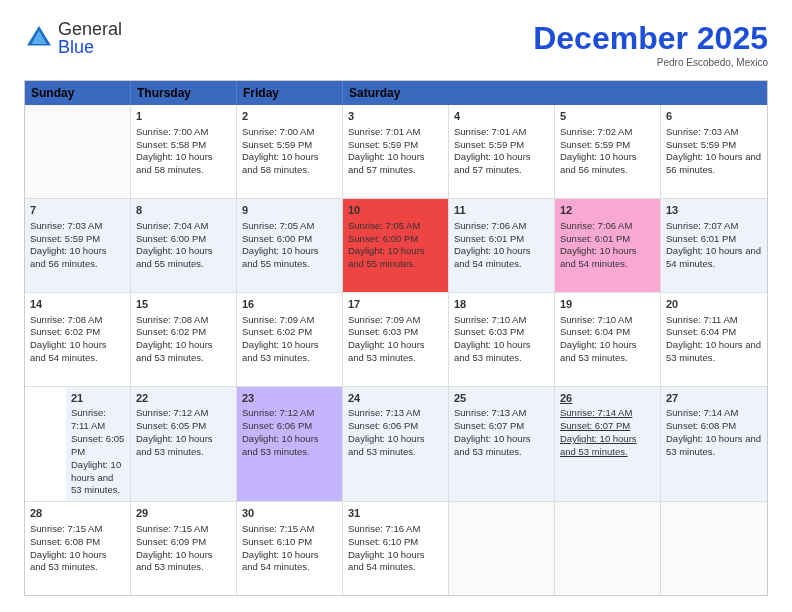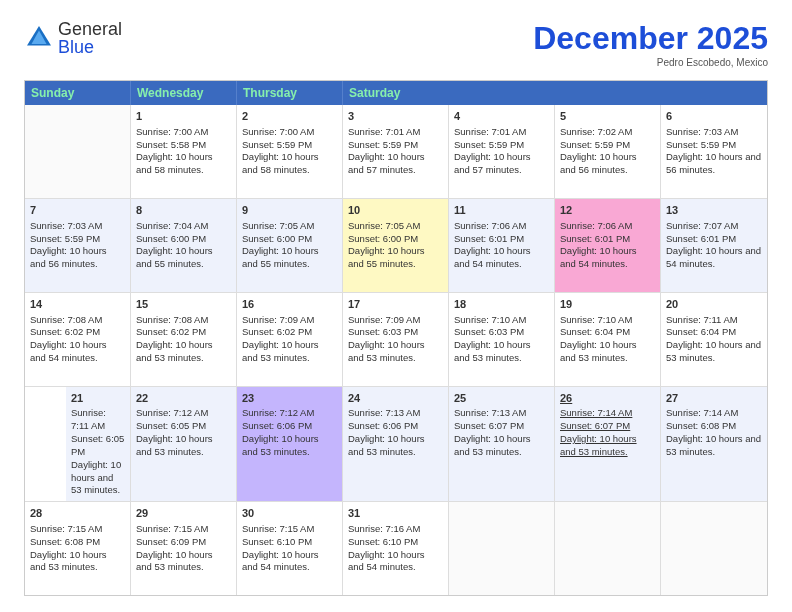--- a/index.html
+++ b/index.html
@@ -59,21 +59,21 @@
       display: flex;
       flex-direction: column;
       border: 1px solid #ccc;
     }
     .cal-header {
       display: grid;
       grid-template-columns: repeat(7, 1fr);
       background: #3a6abf;
     }
     .cal-header-cell {
-      color: #86efac;
+      color: #000000;
       font-weight: bold;
       font-size: 12px;
       padding: 5px 6px;
       border-right: 1px solid #5580cc;
       text-align: left;
     }
     .cal-header-cell:last-child { border-right: none; }
     .cal-body {
       flex: 1;
       display: flex;
@@ -120,39 +120,39 @@
     </div>
     <div class="title-block">
       <h1>December 2025</h1>
       <h2>Pedro Escobedo, Mexico</h2>
     </div>
   </div>
 
   <div class="calendar">
     <div class="cal-header" id="cal-header">
         <div class="cal-header-cell">Sunday</div>
-        <div class="cal-header-cell">Wednesday</div>
         <div class="cal-header-cell">Thursday</div>
+        <div class="cal-header-cell">Friday</div>
         <div class="cal-header-cell">Saturday</div>
       </div>
     <div class="cal-body" id="cal-body">
         <div class="cal-row">
           <div class="cal-cell empty"></div>
           <div class="cal-cell"><span class="day-num">1</span><span>Sunrise: 7:00 AM</span><br><span>Sunset: 5:58 PM</span><br><span>Daylight: 10 hours and 58 minutes.</span></div>
           <div class="cal-cell"><span class="day-num">2</span><span>Sunrise: 7:00 AM</span><br><span>Sunset: 5:59 PM</span><br><span>Daylight: 10 hours and 58 minutes.</span></div>
           <div class="cal-cell"><span class="day-num">3</span><span>Sunrise: 7:01 AM</span><br><span>Sunset: 5:59 PM</span><br><span>Daylight: 10 hours and 57 minutes.</span></div>
           <div class="cal-cell"><span class="day-num">4</span><span>Sunrise: 7:01 AM</span><br><span>Sunset: 5:59 PM</span><br><span>Daylight: 10 hours and 57 minutes.</span></div>
           <div class="cal-cell"><span class="day-num">5</span><span>Sunrise: 7:02 AM</span><br><span>Sunset: 5:59 PM</span><br><span>Daylight: 10 hours and 56 minutes.</span></div>
           <div class="cal-cell"><span class="day-num">6</span><span>Sunrise: 7:03 AM</span><br><span>Sunset: 5:59 PM</span><br><span>Daylight: 10 hours and 56 minutes.</span></div>
         </div>
         <div class="cal-row">
           <div class="cal-cell" style="background: rgb(238, 242, 252);"><span class="day-num">7</span><span>Sunrise: 7:03 AM</span><br><span>Sunset: 5:59 PM</span><br><span>Daylight: 10 hours and 56 minutes.</span></div>
           <div class="cal-cell" style="background: rgb(238, 242, 252);"><span class="day-num">8</span><span>Sunrise: 7:04 AM</span><br><span>Sunset: 6:00 PM</span><br><span>Daylight: 10 hours and 55 minutes.</span></div>
           <div class="cal-cell" style="background: rgb(238, 242, 252);"><span class="day-num">9</span><span>Sunrise: 7:05 AM</span><br><span>Sunset: 6:00 PM</span><br><span>Daylight: 10 hours and 55 minutes.</span></div>
-          <div class="cal-cell" style="background: #fef9c3;"><span class="day-num">10</span><span>Sunrise: 7:05 AM</span><br><span>Sunset: 6:00 PM</span><br><span>Daylight: 10 hours and 55 minutes.</span></div>
+          <div class="cal-cell" style="background: #ef4444;"><span class="day-num">10</span><span>Sunrise: 7:05 AM</span><br><span>Sunset: 6:00 PM</span><br><span>Daylight: 10 hours and 55 minutes.</span></div>
           <div class="cal-cell" style="background: rgb(238, 242, 252);"><span class="day-num">11</span><span>Sunrise: 7:06 AM</span><br><span>Sunset: 6:01 PM</span><br><span>Daylight: 10 hours and 54 minutes.</span></div>
           <div class="cal-cell" style="background: #f9a8d4;"><span class="day-num">12</span><span>Sunrise: 7:06 AM</span><br><span>Sunset: 6:01 PM</span><br><span>Daylight: 10 hours and 54 minutes.</span></div>
           <div class="cal-cell" style="background: rgb(238, 242, 252);"><span class="day-num">13</span><span>Sunrise: 7:07 AM</span><br><span>Sunset: 6:01 PM</span><br><span>Daylight: 10 hours and 54 minutes.</span></div>
         </div>
         <div class="cal-row">
           <div class="cal-cell"><span class="day-num">14</span><span>Sunrise: 7:08 AM</span><br><span>Sunset: 6:02 PM</span><br><span>Daylight: 10 hours and 54 minutes.</span></div>
           <div class="cal-cell"><span class="day-num">15</span><span>Sunrise: 7:08 AM</span><br><span>Sunset: 6:02 PM</span><br><span>Daylight: 10 hours and 53 minutes.</span></div>
           <div class="cal-cell"><span class="day-num">16</span><span>Sunrise: 7:09 AM</span><br><span>Sunset: 6:02 PM</span><br><span>Daylight: 10 hours and 53 minutes.</span></div>
           <div class="cal-cell"><span class="day-num">17</span><span>Sunrise: 7:09 AM</span><br><span>Sunset: 6:03 PM</span><br><span>Daylight: 10 hours and 53 minutes.</span></div>
           <div class="cal-cell"><span class="day-num">18</span><span>Sunrise: 7:10 AM</span><br><span>Sunset: 6:03 PM</span><br><span>Daylight: 10 hours and 53 minutes.</span></div>

